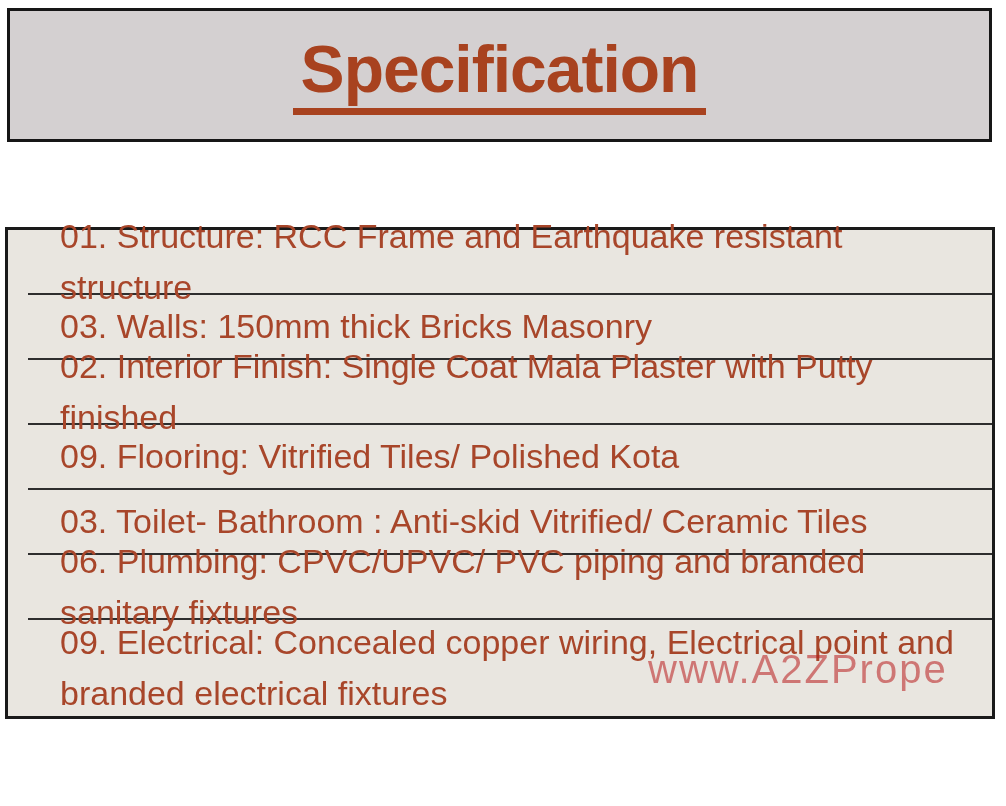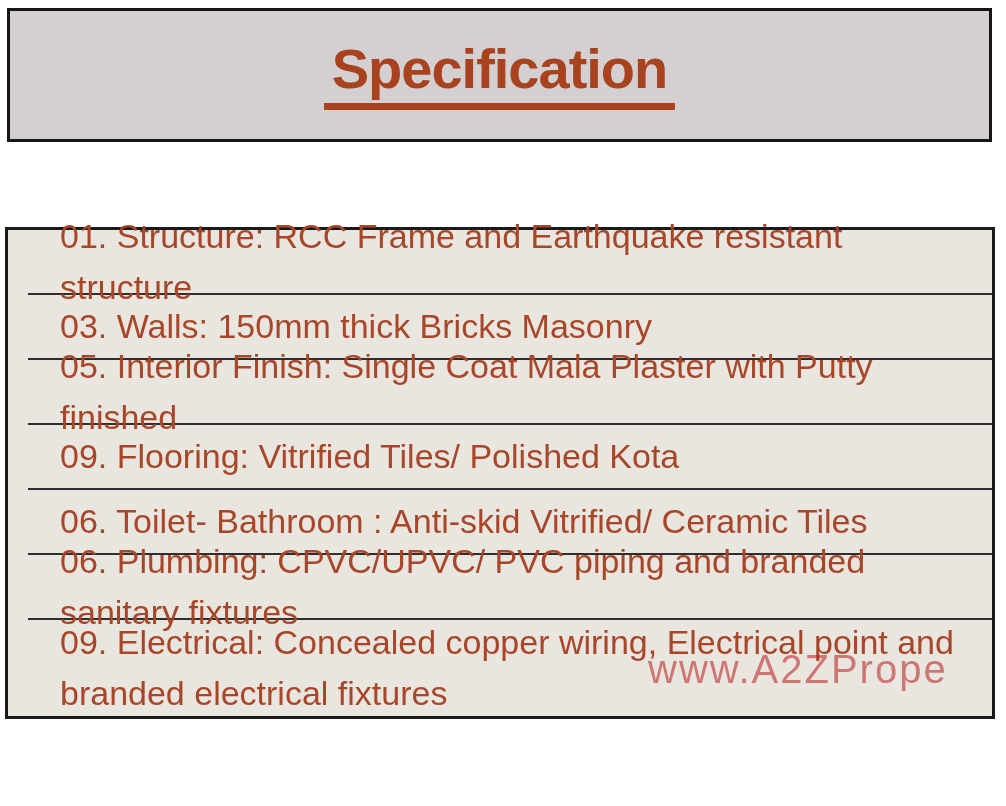--- a/index.html
+++ b/index.html
@@ -22,21 +22,21 @@
     width: 985px;
     height: 134px;
     box-sizing: border-box;
     background: #D4D0D1;
     border: 3px solid #161616;
     display: flex;
     align-items: center;
     justify-content: center;
   }
   .title {
-    font-size: 56px;
+    font-size: 66px;
     font-weight: bold;
     color: #A8421F;
     line-height: 1.05;
     border-bottom: 7px solid #A8421F;
     padding: 0 8px 4px 8px;
     letter-spacing: -1px;
   }
   .spec-table {
     position: absolute;
     left: 5px;
@@ -86,27 +86,27 @@
   </div>
 
   <div class="spec-table">
     <div class="spec-row">
       <span>01. Structure: RCC Frame and Earthquake resistant structure</span>
     </div>
     <div class="spec-row">
       <span>03. Walls: 150mm thick Bricks Masonry</span>
     </div>
     <div class="spec-row">
-      <span>05. Interior Finish: Single Coat Mala Plaster with Putty finished</span>
+      <span>02. Interior Finish: Single Coat Mala Plaster with Putty finished</span>
     </div>
     <div class="spec-row">
       <span>09. Flooring: Vitrified Tiles/ Polished Kota</span>
     </div>
     <div class="spec-row">
-      <span>06. Toilet- Bathroom : Anti-skid Vitrified/ Ceramic Tiles</span>
+      <span>03. Toilet- Bathroom : Anti-skid Vitrified/ Ceramic Tiles</span>
     </div>
     <div class="spec-row">
       <span>06. Plumbing: CPVC/UPVC/ PVC piping and branded sanitary fixtures</span>
     </div>
     <div class="spec-row tall">
       <span>09. Electrical: Concealed copper wiring, Electrical point and branded electrical fixtures</span>
     </div>
   </div>
 
   <div class="watermark">www.A2ZPrope</div>

